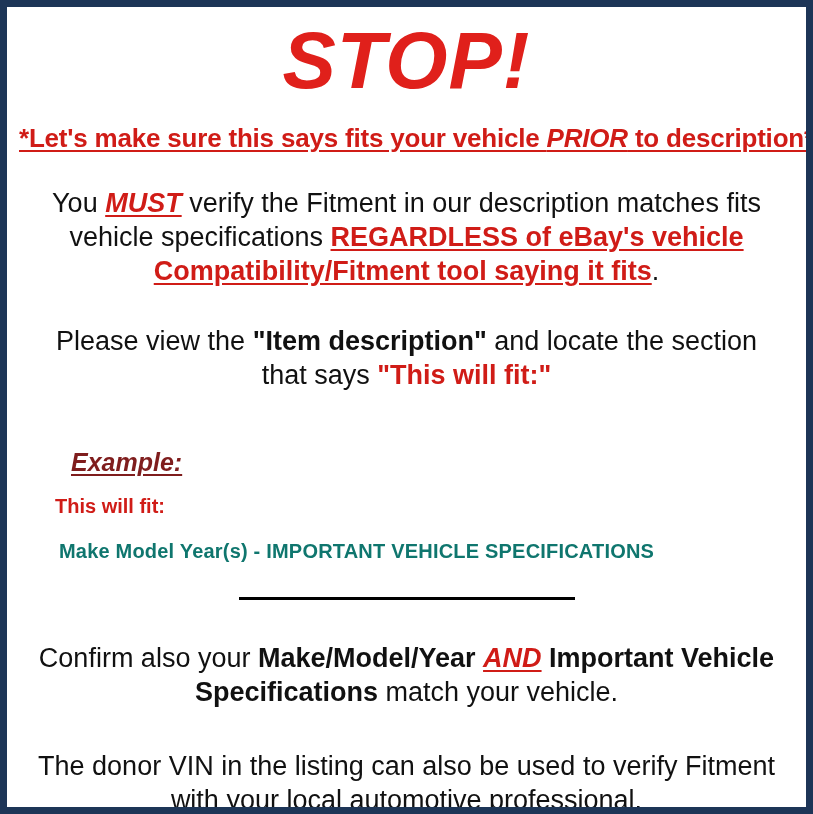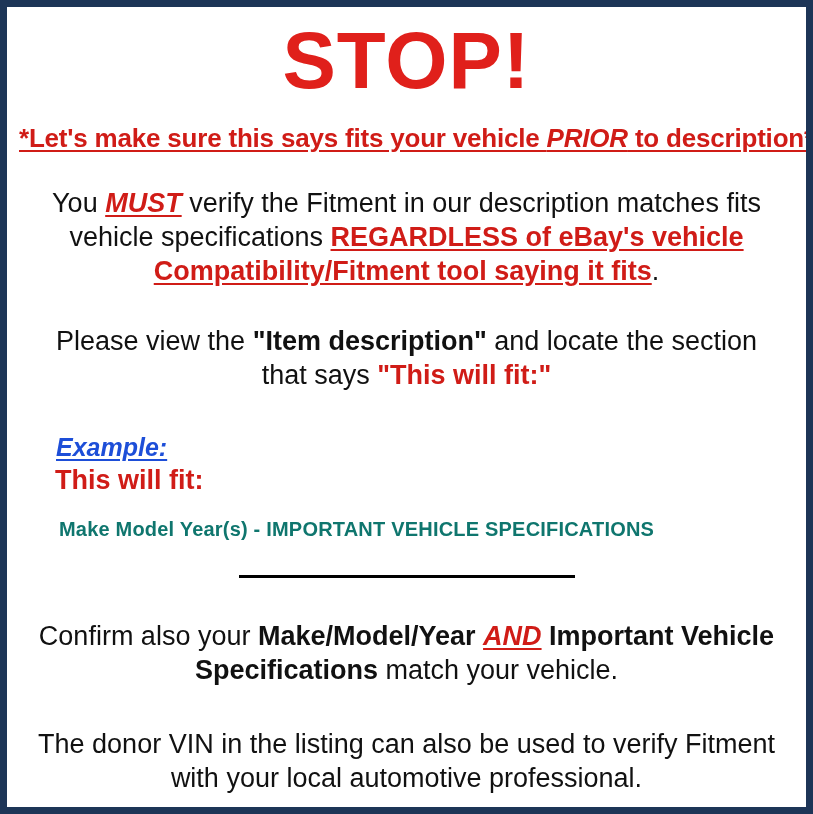--- a/index.html
+++ b/index.html
@@ -30,20 +30,21 @@
     height: 100%;
     padding: 0 12px;
     text-align: center;
   }
 
   
   .stop-title {
     font-size: 80px;
     line-height: 1;
     font-weight: bold;
+    font-style: italic;
     color: #E0201B;
     text-align: center;
     letter-spacing: 1px;
     padding-top: 14px;
     margin: 0;
   }
 
   
   .subtitle {
     margin: 0;
@@ -80,33 +81,33 @@
   .u          { text-decoration: underline; text-underline-offset: 3px; }
   .blk        { color: #111111; }
 
   
   .example-block {
     text-align: left;
     padding-left: 36px;
     padding-top: 40px;
   }
   .example-label {
-    margin: 1px;
+    margin: 16px;
     font-size: 25px;
     font-weight: bold;
     font-style: italic;
-    color: #1d4ed8;
+    color: #7f1d1d;
     text-decoration: underline;
     text-underline-offset: 3px;
     display: inline-block;
   }
   .example-fit {
     margin: 0;
     padding-top: 2px;
-    font-size: 27px;
+    font-size: 20px;
     font-weight: bold;
     color: #D01C17;
   }
   .example-spec {
     margin: 0;
     padding-top: 22px;
     padding-left: 4px;
     font-size: 20px;
     font-weight: bold;
     color: #0f766e;

